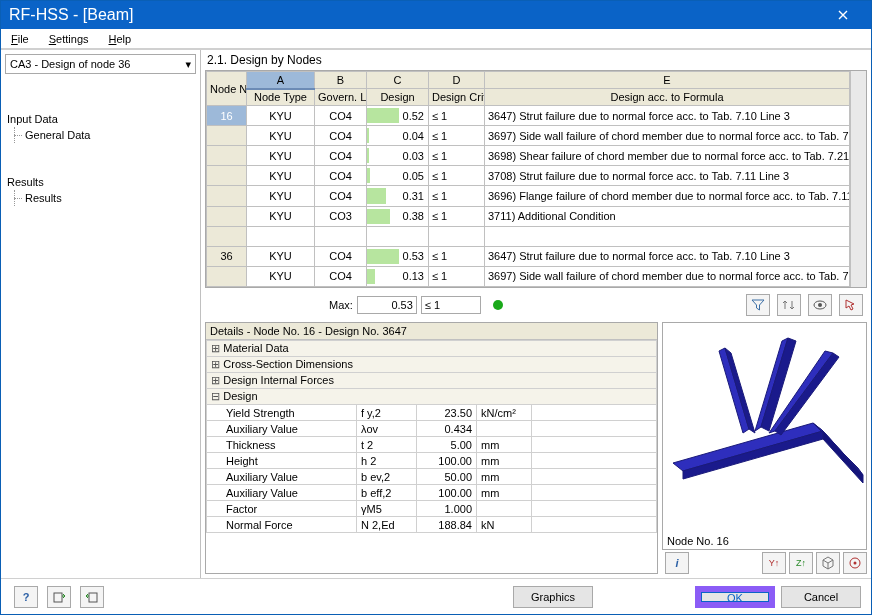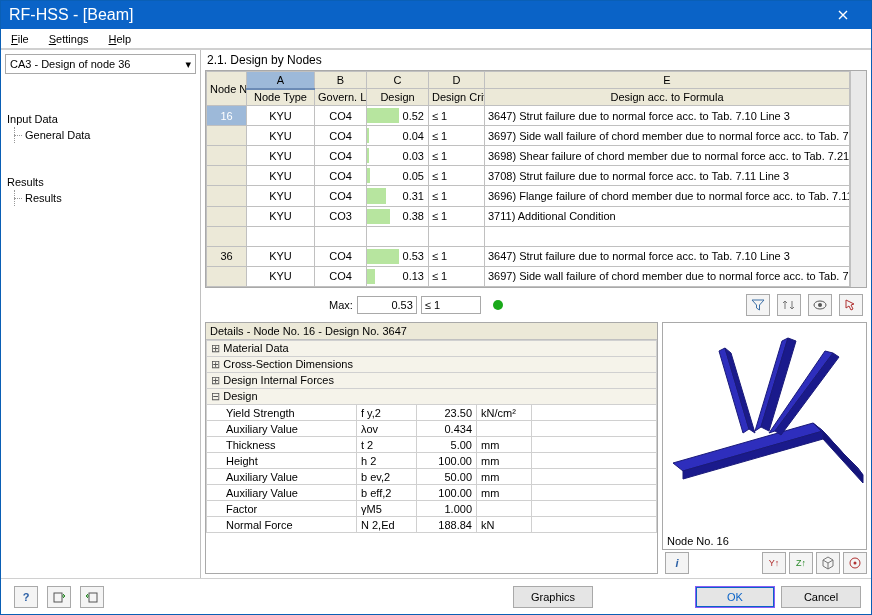--- a/index.html
+++ b/index.html
@@ -51,21 +51,21 @@
   .dt td.minus::before{content:"⊟ "; color:#555;}
   .dt td.ind{padding-left:19px;}
   .dt td.r{text-align:right;}
   .viewer { width:205px; display:flex; flex-direction:column;}
   .vcanvas{flex:1; border:1px solid #a9a9a9; background:#fff; position:relative; overflow:hidden;}
   .vlabel{position:absolute; bottom:2px; left:4px; font-size:11px;}
   .vtoolbar{display:flex; justify-content:space-between; align-items:center; margin-top:2px;}
   .bottom-bar{height:36px; border-top:1px solid #d0d0d0; display:flex; align-items:center; padding:0 10px; gap:6px;}
   .bottom-bar .spacer{flex:1;}
   .btn { min-width:80px; height:22px; border:1px solid #a9a9a9; background:#e5e5e5; cursor:pointer; padding:0 10px;}
-  .btn.primary{border:1px solid #8b5cf6; color:#0a63c7; font-weight:normal; box-shadow:0 0 0 1px #0a63c7 inset;}
+  .btn.primary{border:6px solid #8b5cf6; color:#0a63c7; font-weight:normal; box-shadow:0 0 0 1px #0a63c7 inset;}
   svg { display:block; }
 </style>
 </head>
 <body>
 
 <div class="window">
   <div class="titlebar">
     <span class="title">RF-HSS - [Beam]</span>
     <div class="close">
       <svg width="10" height="10" viewBox="0 0 10 10">

